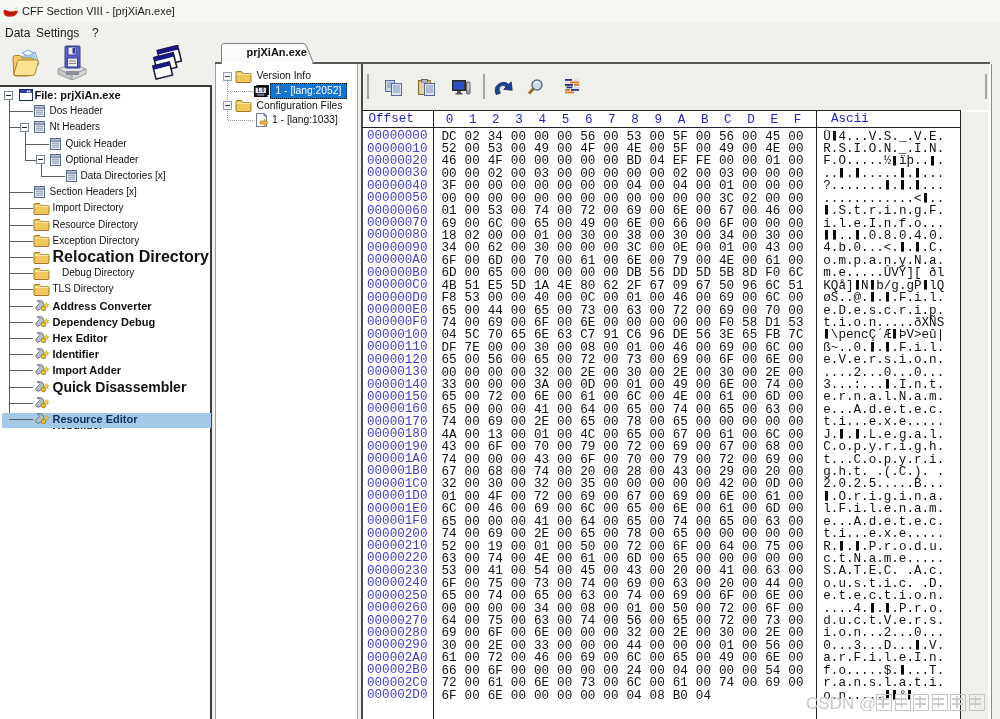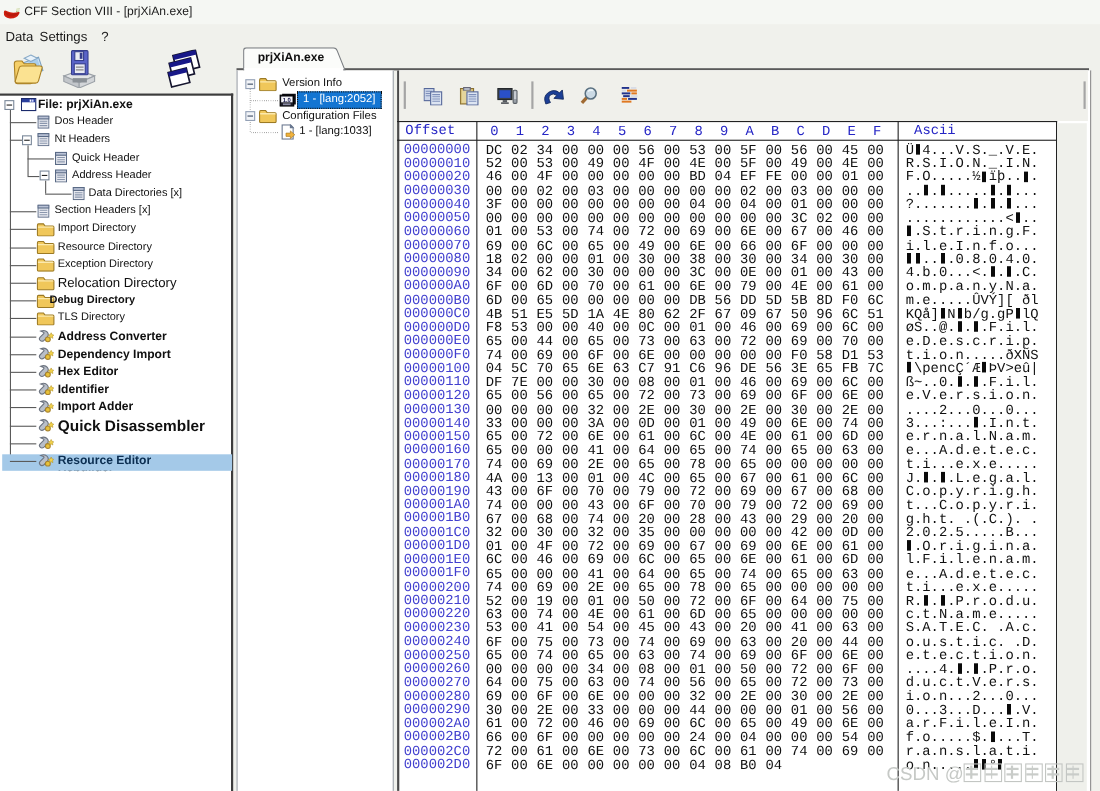--- a/index.html
+++ b/index.html
@@ -115,21 +115,21 @@
 <div class="abs" style="left:65.5px;top:135.6px;height:16px;line-height:16px;font-size:10px;font-weight:normal;color:#101010;white-space:nowrap">Quick Header</div>
 <div class="abs" style="left:36.0px;top:155.3px;width:9px;height:9px;background:#fff;border:1px solid #7a8899;box-sizing:border-box"></div>
     <div class="abs" style="left:38.0px;top:159.3px;width:5px;height:1px;background:#222"></div>
 <svg class="abs" style="left:50.3px;top:153.8px" width="11" height="12" viewBox="0 0 11 12">
       <rect x="0.5" y="0.5" width="10" height="11" fill="#e8eaf0" stroke="#5a6a85"></rect>
       <rect x="0.5" y="0.5" width="10" height="2.6" fill="#b9c2d6" stroke="#5a6a85"></rect>
       <line x1="2" y1="5.2" x2="9" y2="5.2" stroke="#8a96ad" stroke-width="1"></line>
       <line x1="2" y1="7.2" x2="9" y2="7.2" stroke="#8a96ad" stroke-width="1"></line>
       <line x1="2" y1="9.2" x2="9" y2="9.2" stroke="#8a96ad" stroke-width="1"></line>
     </svg>
-<div class="abs" style="left:65.5px;top:151.8px;height:16px;line-height:16px;font-size:10px;font-weight:normal;color:#101010;white-space:nowrap">Address Header</div>
+<div class="abs" style="left:65.5px;top:151.8px;height:16px;line-height:16px;font-size:10px;font-weight:normal;color:#101010;white-space:nowrap">Optional Header</div>
 <svg class="abs" style="left:66.2px;top:170.0px" width="11" height="12" viewBox="0 0 11 12">
       <rect x="0.5" y="0.5" width="10" height="11" fill="#e8eaf0" stroke="#5a6a85"></rect>
       <rect x="0.5" y="0.5" width="10" height="2.6" fill="#b9c2d6" stroke="#5a6a85"></rect>
       <line x1="2" y1="5.2" x2="9" y2="5.2" stroke="#8a96ad" stroke-width="1"></line>
       <line x1="2" y1="7.2" x2="9" y2="7.2" stroke="#8a96ad" stroke-width="1"></line>
       <line x1="2" y1="9.2" x2="9" y2="9.2" stroke="#8a96ad" stroke-width="1"></line>
     </svg>
 <div class="abs" style="left:80.5px;top:168.0px;height:16px;line-height:16px;font-size:10px;font-weight:normal;color:#101010;white-space:nowrap">Data Directories [x]</div>
 <svg class="abs" style="left:34.4px;top:186.2px" width="11" height="12" viewBox="0 0 11 12">
       <rect x="0.5" y="0.5" width="10" height="11" fill="#e8eaf0" stroke="#5a6a85"></rect>
@@ -151,43 +151,43 @@
 <div class="abs" style="left:52.5px;top:216.6px;height:16px;line-height:16px;font-size:10px;font-weight:normal;color:#101010;white-space:nowrap">Resource Directory</div>
 <svg class="abs" style="left:33.4px;top:234.29999999999998px" width="17" height="13" viewBox="0 0 17 13">
       <path d="M1 3 L1 11.5 Q1 12.5 2 12.5 L15 12.5 Q16 12.5 16 11.5 L16 4.5 Q16 3.5 15 3.5 L8 3.5 L6.5 1.5 L2 1.5 Q1 1.5 1 3 Z" fill="#f0c75a" stroke="#9c7a24"></path>
       <path d="M1.5 5 L15.5 5 L15.5 4.2 Q15.5 3.8 15 3.8 L1.5 3.8 Z" fill="#fbe9ad"></path>
     </svg>
 <div class="abs" style="left:52.5px;top:232.79999999999998px;height:16px;line-height:16px;font-size:10px;font-weight:normal;color:#101010;white-space:nowrap">Exception Directory</div>
 <svg class="abs" style="left:33.4px;top:250.5px" width="17" height="13" viewBox="0 0 17 13">
       <path d="M1 3 L1 11.5 Q1 12.5 2 12.5 L15 12.5 Q16 12.5 16 11.5 L16 4.5 Q16 3.5 15 3.5 L8 3.5 L6.5 1.5 L2 1.5 Q1 1.5 1 3 Z" fill="#f0c75a" stroke="#9c7a24"></path>
       <path d="M1.5 5 L15.5 5 L15.5 4.2 Q15.5 3.8 15 3.8 L1.5 3.8 Z" fill="#fbe9ad"></path>
     </svg>
-<div class="abs" style="left:52.5px;top:249.0px;height:16px;line-height:16px;font-size:12px;font-weight:normal;color:#101010;white-space:nowrap">Relocation Directory</div>
+<div class="abs" style="left:52.5px;top:249.0px;height:16px;line-height:16px;font-size:16px;font-weight:bold;color:#101010;white-space:nowrap">Relocation Directory</div>
 <svg class="abs" style="left:33.4px;top:266.7px" width="17" height="13" viewBox="0 0 17 13">
       <path d="M1 3 L1 11.5 Q1 12.5 2 12.5 L15 12.5 Q16 12.5 16 11.5 L16 4.5 Q16 3.5 15 3.5 L8 3.5 L6.5 1.5 L2 1.5 Q1 1.5 1 3 Z" fill="#f0c75a" stroke="#9c7a24"></path>
       <path d="M1.5 5 L15.5 5 L15.5 4.2 Q15.5 3.8 15 3.8 L1.5 3.8 Z" fill="#fbe9ad"></path>
     </svg>
-<div class="abs" style="left:45px;top:265.2px;height:16px;line-height:16px;font-size:10px;font-weight:bold;color:#101010;white-space:nowrap">Debug Directory</div>
+<div class="abs" style="left:62px;top:265.2px;height:16px;line-height:16px;font-size:10px;font-weight:normal;color:#101010;white-space:nowrap">Debug Directory</div>
 <svg class="abs" style="left:33.4px;top:282.9px" width="17" height="13" viewBox="0 0 17 13">
       <path d="M1 3 L1 11.5 Q1 12.5 2 12.5 L15 12.5 Q16 12.5 16 11.5 L16 4.5 Q16 3.5 15 3.5 L8 3.5 L6.5 1.5 L2 1.5 Q1 1.5 1 3 Z" fill="#f0c75a" stroke="#9c7a24"></path>
       <path d="M1.5 5 L15.5 5 L15.5 4.2 Q15.5 3.8 15 3.8 L1.5 3.8 Z" fill="#fbe9ad"></path>
     </svg>
 <div class="abs" style="left:52.5px;top:281.4px;height:16px;line-height:16px;font-size:10px;font-weight:normal;color:#101010;white-space:nowrap">TLS Directory</div>
 <svg class="abs" style="left:34.4px;top:298.6px" width="15" height="14" viewBox="0 0 15 14">
       <path d="M3 2 Q7 0.5 9 3 Q11 5.5 8.5 8 L6 10.5 Q4 12 2.5 10.5 Q1 9 2.5 7.5 L5.5 4.5 Q6.5 3.5 5.5 3 Z" fill="#b9bfc9" stroke="#6d7480"></path>
       <circle cx="9.5" cy="9.5" r="2.2" fill="#e8c23a" stroke="#a8832c"></circle>
       <path d="M12.5 3.5 l0.9 1.8 1.6 0.3 -1.2 1.2 0.3 1.8 -1.6 -0.9 -1.6 0.9 0.3 -1.8 -1.2 -1.2 1.6 -0.3 Z" fill="#f2d24b" stroke="#b09020" stroke-width="0.5"></path>
     </svg>
 <div class="abs" style="left:52.5px;top:297.6px;height:16px;line-height:16px;font-size:11px;font-weight:bold;color:#101010;white-space:nowrap">Address Converter</div>
 <svg class="abs" style="left:34.4px;top:314.79999999999995px" width="15" height="14" viewBox="0 0 15 14">
       <path d="M3 2 Q7 0.5 9 3 Q11 5.5 8.5 8 L6 10.5 Q4 12 2.5 10.5 Q1 9 2.5 7.5 L5.5 4.5 Q6.5 3.5 5.5 3 Z" fill="#b9bfc9" stroke="#6d7480"></path>
       <circle cx="9.5" cy="9.5" r="2.2" fill="#e8c23a" stroke="#a8832c"></circle>
       <path d="M12.5 3.5 l0.9 1.8 1.6 0.3 -1.2 1.2 0.3 1.8 -1.6 -0.9 -1.6 0.9 0.3 -1.8 -1.2 -1.2 1.6 -0.3 Z" fill="#f2d24b" stroke="#b09020" stroke-width="0.5"></path>
     </svg>
-<div class="abs" style="left:52.5px;top:313.79999999999995px;height:16px;line-height:16px;font-size:11px;font-weight:bold;color:#101010;white-space:nowrap">Dependency Import</div>
+<div class="abs" style="left:52.5px;top:313.79999999999995px;height:16px;line-height:16px;font-size:11px;font-weight:bold;color:#101010;white-space:nowrap">Dependency Debug</div>
 <svg class="abs" style="left:34.4px;top:331.0px" width="15" height="14" viewBox="0 0 15 14">
       <path d="M3 2 Q7 0.5 9 3 Q11 5.5 8.5 8 L6 10.5 Q4 12 2.5 10.5 Q1 9 2.5 7.5 L5.5 4.5 Q6.5 3.5 5.5 3 Z" fill="#b9bfc9" stroke="#6d7480"></path>
       <circle cx="9.5" cy="9.5" r="2.2" fill="#e8c23a" stroke="#a8832c"></circle>
       <path d="M12.5 3.5 l0.9 1.8 1.6 0.3 -1.2 1.2 0.3 1.8 -1.6 -0.9 -1.6 0.9 0.3 -1.8 -1.2 -1.2 1.6 -0.3 Z" fill="#f2d24b" stroke="#b09020" stroke-width="0.5"></path>
     </svg>
 <div class="abs" style="left:52.5px;top:330.0px;height:16px;line-height:16px;font-size:11px;font-weight:bold;color:#101010;white-space:nowrap">Hex Editor</div>
 <svg class="abs" style="left:34.4px;top:347.2px" width="15" height="14" viewBox="0 0 15 14">
       <path d="M3 2 Q7 0.5 9 3 Q11 5.5 8.5 8 L6 10.5 Q4 12 2.5 10.5 Q1 9 2.5 7.5 L5.5 4.5 Q6.5 3.5 5.5 3 Z" fill="#b9bfc9" stroke="#6d7480"></path>
       <circle cx="9.5" cy="9.5" r="2.2" fill="#e8c23a" stroke="#a8832c"></circle>
       <path d="M12.5 3.5 l0.9 1.8 1.6 0.3 -1.2 1.2 0.3 1.8 -1.6 -0.9 -1.6 0.9 0.3 -1.8 -1.2 -1.2 1.6 -0.3 Z" fill="#f2d24b" stroke="#b09020" stroke-width="0.5"></path>
@@ -220,21 +220,21 @@
     </svg>
 <div class="abs" style="left:52.5px;top:411.0px;height:16px;line-height:16px;font-size:11px;font-weight:bold;color:#0c2f52;white-space:nowrap">Resource Editor</div>
 
 <div class="abs" style="left:215px;top:62px;width:775px;height:2px;background:#5a5a5a"></div>
 
 <div class="abs" style="left:215px;top:64px;width:141px;height:655px;background:#fff;border-left:1px solid #9aa0a6;border-right:1px solid #9aa0a6"></div>
 
 <svg class="abs" style="left:221px;top:43px" width="94" height="21" viewBox="0 0 94 21">
       <path d="M0.5 20.5 L0.5 3 Q0.5 0.5 3 0.5 L82 0.5 Q84.5 0.5 85.5 3 L92.5 20.5 Z" fill="#fbfcfa" stroke="#7a7e82"></path>
     </svg>
-<div class="abs" style="left:222px;top:46px;width:85px;text-align:center;font-size:11px;font-weight:bold;color:#101010">prjXiAn.exe</div>
+<div class="abs" style="left:222px;top:46px;width:85px;text-align:right;font-size:11px;font-weight:bold;color:#101010">prjXiAn.exe</div>
 <div class="abs" style="left:222px;top:62px;width:90px;height:3px;background:#fff"></div>
 <div class="abs" style="left:227px;top:81.0px;width:1px;height:19.599999999999994px;background-image:linear-gradient(#9a9a9a 50%,transparent 50%);background-size:1px 2px"></div>
 <div class="abs" style="left:228px;top:90.8px;width:25px;height:1px;background-image:linear-gradient(90deg,#9a9a9a 50%,transparent 50%);background-size:2px 1px"></div>
 <div class="abs" style="left:228px;top:120.4px;width:25px;height:1px;background-image:linear-gradient(90deg,#9a9a9a 50%,transparent 50%);background-size:2px 1px"></div>
 <div class="abs" style="left:227px;top:110.6px;width:1px;height:9.800000000000011px;background-image:linear-gradient(#9a9a9a 50%,transparent 50%);background-size:1px 2px"></div>
 <div class="abs" style="left:223px;top:71.5px;width:9px;height:9px;background:#f2f4f8;border:1px solid #93a0b5;box-sizing:border-box"></div>
     <div class="abs" style="left:225px;top:75.5px;width:5px;height:1px;background:#3a4a62"></div>
 <div class="abs" style="left:223px;top:101.1px;width:9px;height:9px;background:#f2f4f8;border:1px solid #93a0b5;box-sizing:border-box"></div>
     <div class="abs" style="left:225px;top:105.1px;width:5px;height:1px;background:#3a4a62"></div>
 <svg class="abs" style="left:235px;top:69.5px" width="17" height="13" viewBox="0 0 17 13">

